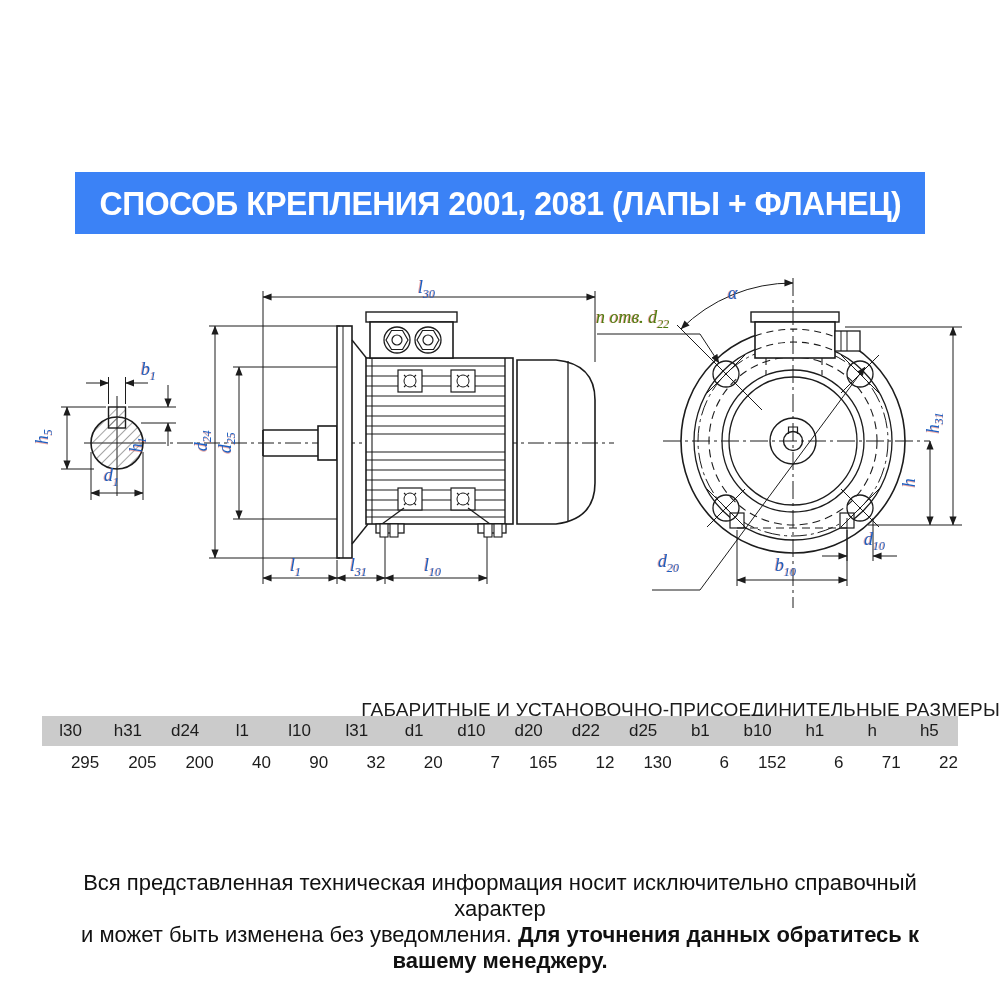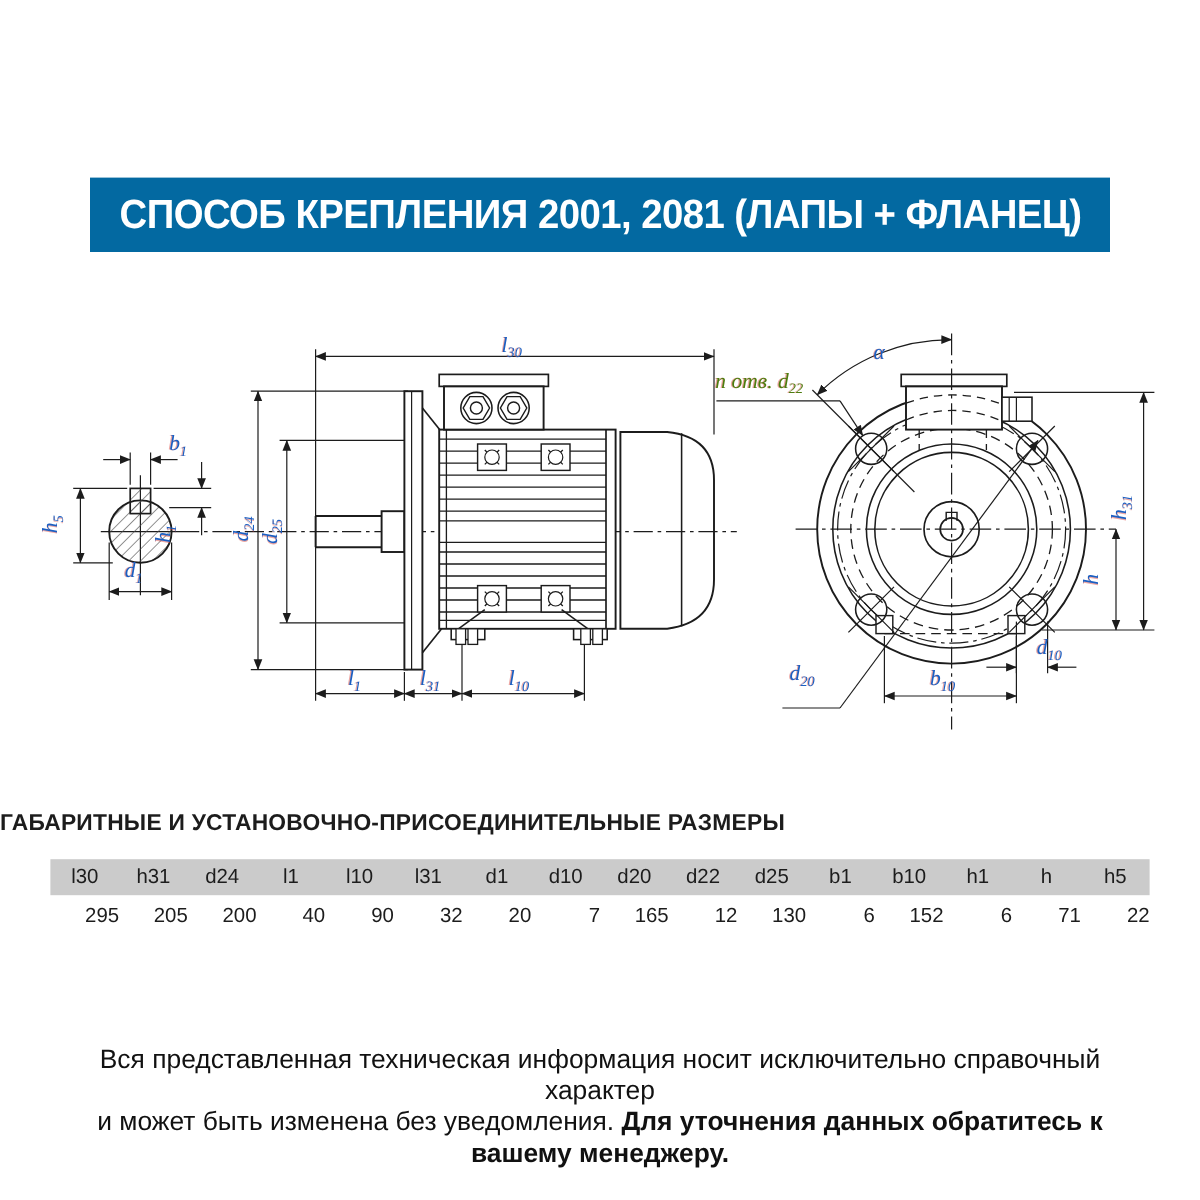--- a/index.html
+++ b/index.html
@@ -11,40 +11,40 @@
   .banner span{display:inline-block;color:#fff;font-weight:bold;font-size:34px;
                letter-spacing:-.5px;transform:scaleX(.94);white-space:nowrap;}
   
   .draw{position:absolute;left:0;top:250px;width:1000px;height:380px;}
   .dim{position:absolute;font-family:"Liberation Serif",serif;font-style:italic;
        font-size:18px;line-height:1;white-space:nowrap;
        text-shadow:-1px 0 0 rgba(215,60,50,.45);}
   .dim sub{font-size:12px;font-style:italic;}
   .rot{transform:rotate(-90deg);}
   
-  .tbl-title{position:absolute;left:0;top:676px;width:1000px;text-align:left;
-             font-size:19px;font-weight:bold;letter-spacing:.2px;}
+  .tbl-title{position:absolute;left:0;top:699px;width:1000px;text-align:right;
+             font-size:19px;font-weight:normal;letter-spacing:.2px;}
   .tbl{position:absolute;left:42px;top:716px;width:916px;}
   .row{display:flex;width:100%;}
   .cell{flex:1 1 0;text-align:center;font-size:17px;}
   .hrow .cell{background:transparent;line-height:30px;}
   .hrow{background:#cbcbcb;height:30px;}
   .vrow{height:34px;}
   .vrow .cell{line-height:34px;text-align:right;}
   
   .disc{position:absolute;left:50px;top:848px;width:900px;text-align:center;
         font-size:22px;line-height:26px;color:#111;}
   svg .ln{stroke:#1c1c1c;fill:none;}
 </style>
 </head>
 <body>
 
 <div class="page">
 
-  <div class="banner" style="background:#0369a1;">
+  <div class="banner" style="background:#3b82f6;margin-top:24px;">
     <span>СПОСОБ КРЕПЛЕНИЯ 2001, 2081 (ЛАПЫ + ФЛАНЕЦ)</span>
   </div>
 
   <div class="draw">
     <svg width="1000" height="380" viewBox="0 250 1000 380">
       <defs>
         <marker id="ar" viewBox="0 0 10 10" refX="9.5" refY="5" markerWidth="9" markerHeight="9" orient="auto-start-reverse">
           <path d="M0,1L10,5L0,9z" fill="#1c1c1c"></path>
         </marker>
         <pattern id="hatch" width="7" height="7" patternUnits="userSpaceOnUse" patternTransform="rotate(45)">

